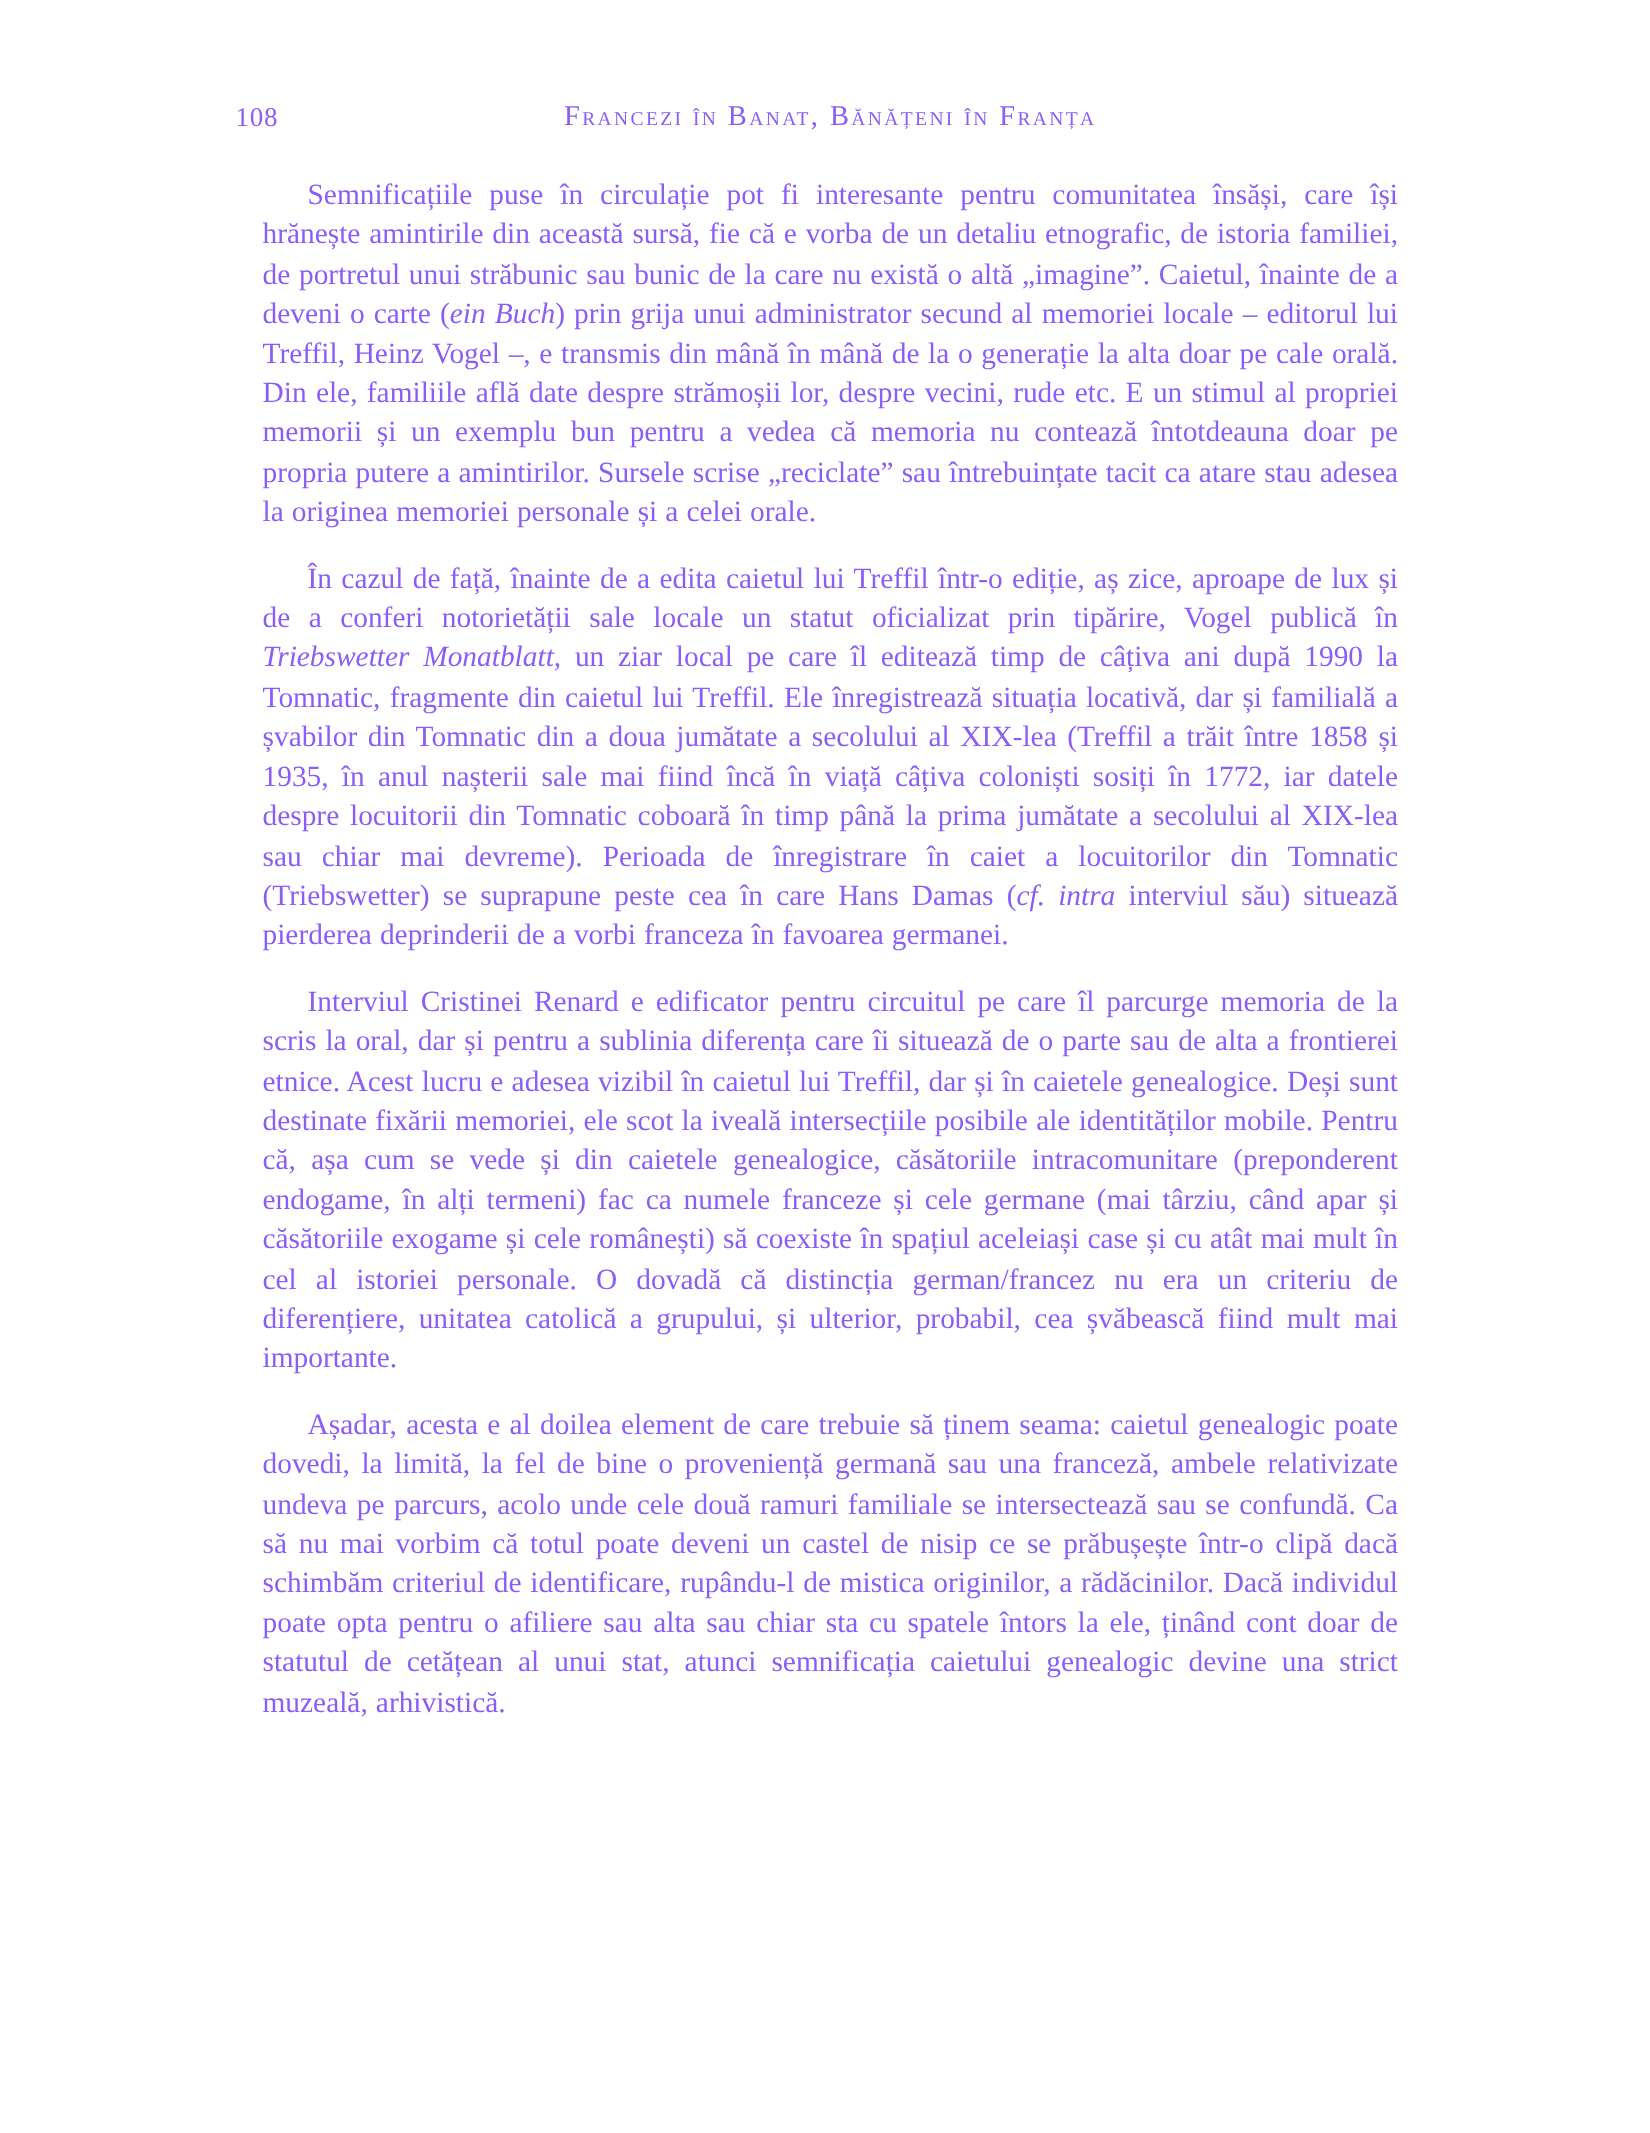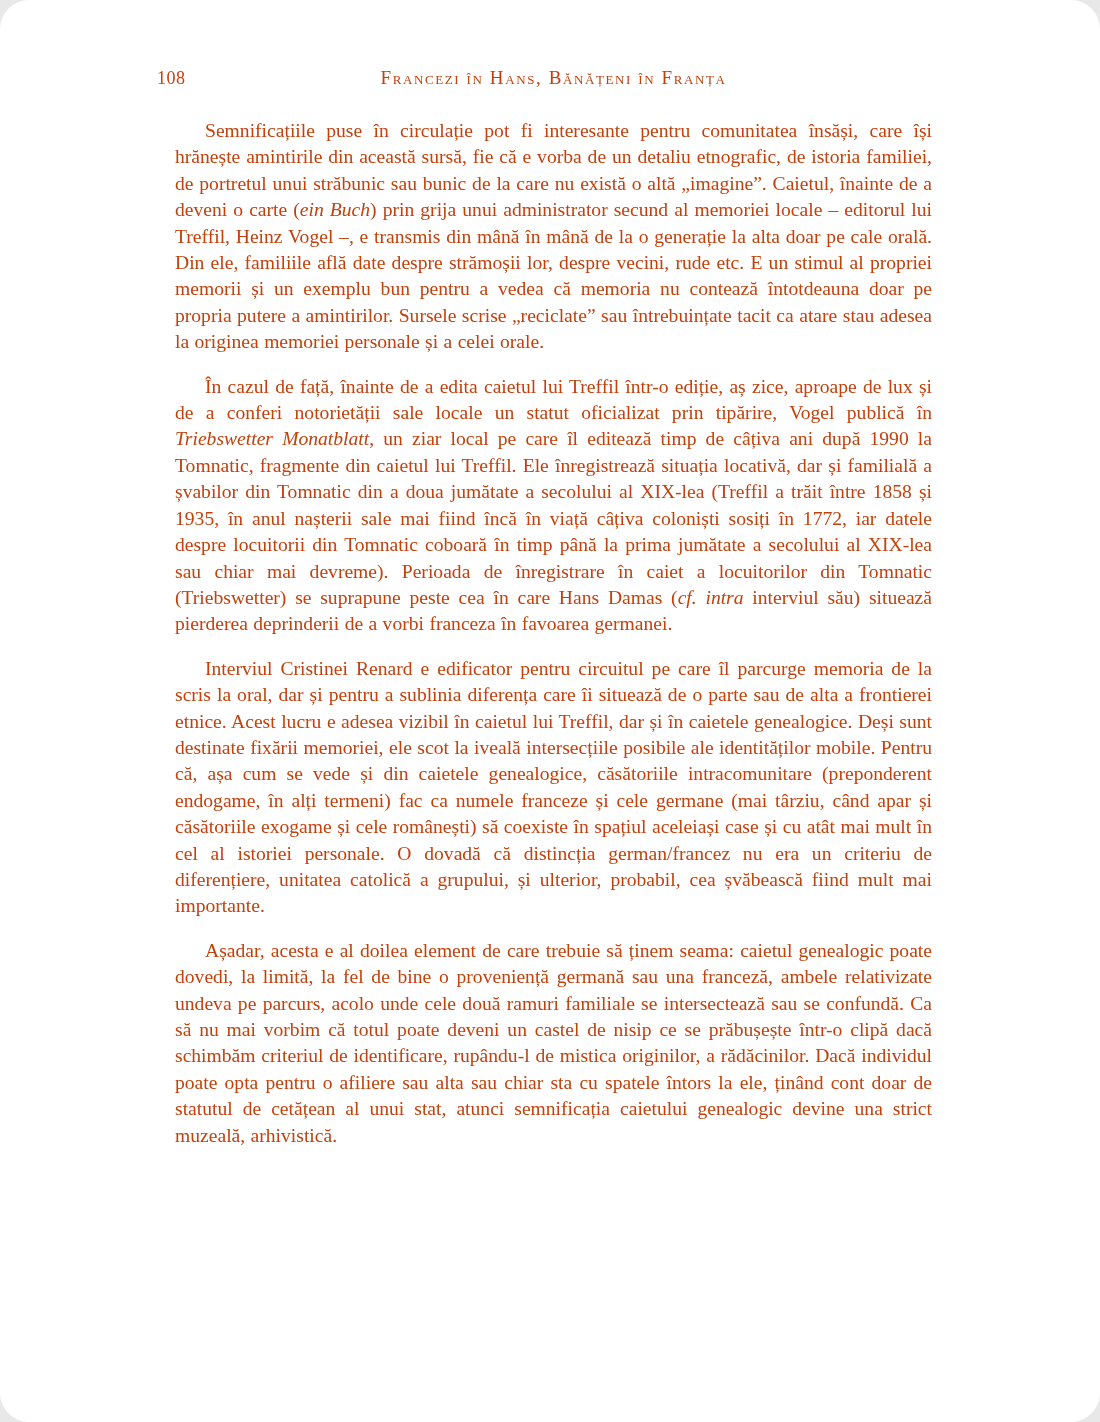--- a/index.html
+++ b/index.html
@@ -6,25 +6,24 @@
     margin: 0;
     padding: 0;
     background: #e8e8e8;
   }
   .page {
     position: relative;
     width: 1100px;
     height: 1422px;
     margin: 0 auto;
     background: #ffffff;
-    color: #c2410c;
+    color: #8b5cf6;
     font-family: "Liberation Serif", "DejaVu Serif", serif;
     overflow: hidden;
     box-sizing: border-box;
-    border-radius: 29px;
   }
   .text-block {
     position: absolute;
     left: 157px;
     top: 66px;
     width: 793px;
   }
   .running-header {
     position: relative;
     height: 32px;
@@ -56,21 +55,21 @@
     font-style: italic;
   }
 </style>
 </head>
 <body>
 
 <div class="page">
   <div class="text-block">
     <div class="running-header">
       <span class="page-number">108</span>
-      <div class="running-title">Francezi în Hans, Bănățeni în Franța</div>
+      <div class="running-title">Francezi în Banat, Bănățeni în Franța</div>
     </div>
     <div class="body-text">
         <p><span>Semnificațiile puse în circulație pot fi interesante pentru comunitatea însăși, care își hrănește amintirile din această sursă, fie că e vorba de un detaliu etnografic, de istoria familiei, de portretul unui străbunic sau bunic de la care nu există o altă „imagine”. Caietul, înainte de a deveni o carte (</span><em>ein Buch</em><span>) prin grija unui administrator secund al memoriei locale – editorul lui Treffil, Heinz Vogel –, e transmis din mână în mână de la o generație la alta doar pe cale orală. Din ele, familiile află date despre strămoșii lor, despre vecini, rude etc. E un stimul al propriei memorii și un exemplu bun pentru a vedea că memoria nu contează întotdeauna doar pe propria putere a amintirilor. Sursele scrise „reciclate” sau întrebuințate tacit ca atare stau adesea la originea memoriei personale și a celei orale.</span></p>
         <p><span>În cazul de față, înainte de a edita caietul lui Treffil într-o ediție, aș zice, aproape de lux și de a conferi notorietății sale locale un statut oficializat prin tipărire, Vogel publică în </span><em>Triebswetter Monatblatt</em><span>, un ziar local pe care îl editează timp de câțiva ani după 1990 la Tomnatic, fragmente din caietul lui Treffil. Ele înregistrează situația locativă, dar și familială a șvabilor din Tomnatic din a doua jumătate a secolului al XIX-lea (Treffil a trăit între 1858 și 1935, în anul nașterii sale mai fiind încă în viață câțiva coloniști sosiți în 1772, iar datele despre locuitorii din Tomnatic coboară în timp până la prima jumătate a secolului al XIX-lea sau chiar mai devreme). Perioada de înregistrare în caiet a locuitorilor din Tomnatic (Triebswetter) se suprapune peste cea în care Hans Damas (</span><em>cf. intra</em><span> interviul său) situează pierderea deprinderii de a vorbi franceza în favoarea germanei.</span></p>
         <p><span>Interviul Cristinei Renard e edificator pentru circuitul pe care îl parcurge memoria de la scris la oral, dar și pentru a sublinia diferența care îi situează de o parte sau de alta a frontierei etnice. Acest lucru e adesea vizibil în caietul lui Treffil, dar și în caietele genealogice. Deși sunt destinate fixării memoriei, ele scot la iveală intersecțiile posibile ale identităților mobile. Pentru că, așa cum se vede și din caietele genealogice, căsătoriile intracomunitare (preponderent endogame, în alți termeni) fac ca numele franceze și cele germane (mai târziu, când apar și căsătoriile exogame și cele românești) să coexiste în spațiul aceleiași case și cu atât mai mult în cel al istoriei personale. O dovadă că distincția german/francez nu era un criteriu de diferențiere, unitatea catolică a grupului, și ulterior, probabil, cea șvăbească fiind mult mai importante.</span></p>
         <p><span>Așadar, acesta e al doilea element de care trebuie să ținem seama: caietul genealogic poate dovedi, la limită, la fel de bine o proveniență germană sau una franceză, ambele relativizate undeva pe parcurs, acolo unde cele două ramuri familiale se intersectează sau se confundă. Ca să nu mai vorbim că totul poate deveni un castel de nisip ce se prăbușește într-o clipă dacă schimbăm criteriul de identificare, rupându-l de mistica originilor, a rădăcinilor. Dacă individul poate opta pentru o afiliere sau alta sau chiar sta cu spatele întors la ele, ținând cont doar de statutul de cetățean al unui stat, atunci semnificația caietului genealogic devine una strict muzeală, arhivistică.</span></p>
       </div>
   </div>
 </div>
 

